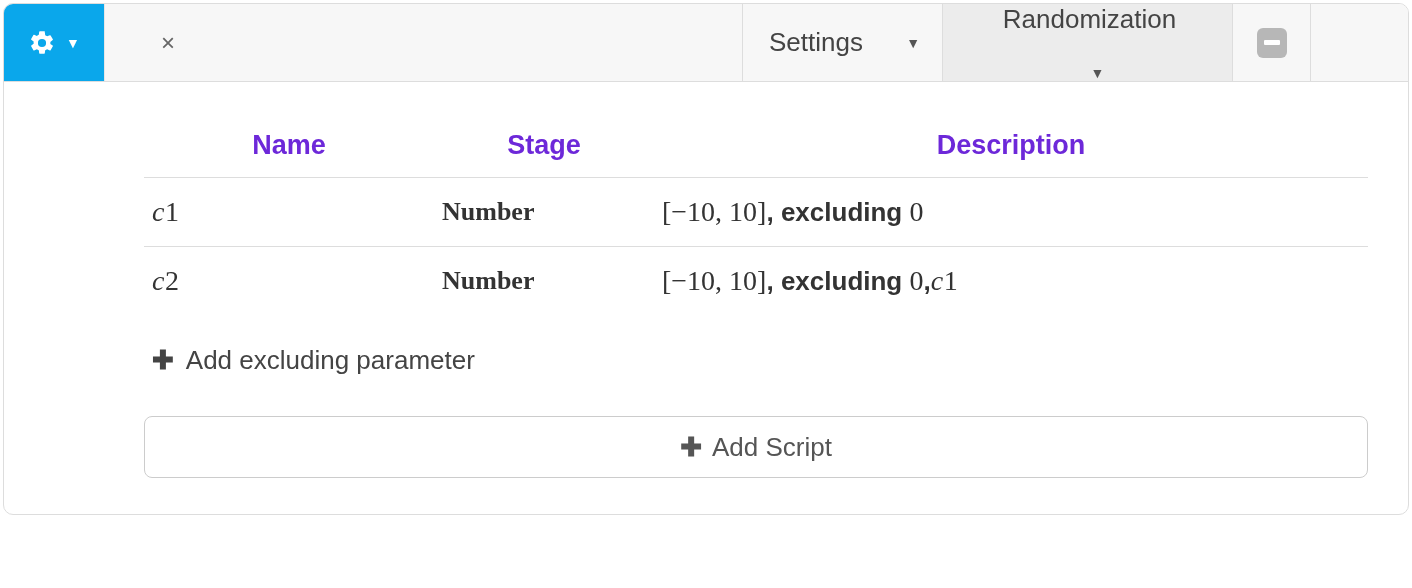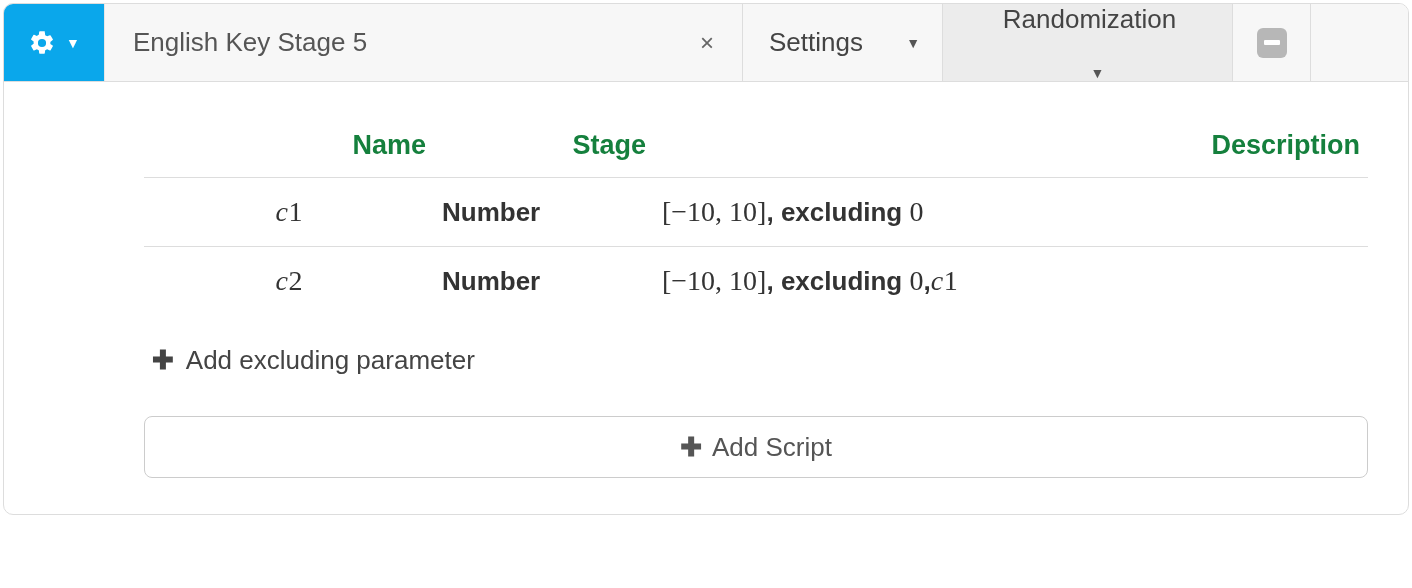--- a/index.html
+++ b/index.html
@@ -104,34 +104,34 @@
   .content {
     padding: 38px 40px 0 40px;
   }
 
   table.params {
     width: 100%;
     border-collapse: collapse;
     font-size: 26px;
   }
   table.params th {
-    text-align: right;
+    text-align: center;
     font-weight: 700;
-    color: #15803d;
+    color: #6d28d9;
     padding: 10px 8px 16px 8px;
     border-bottom: 1px solid #ddd;
     font-size: 27px;
   }
   table.params td {
     padding: 18px 8px;
     border-bottom: 1px solid #ddd;
     vertical-align: middle;
   }
   table.params tr:last-child td { border-bottom: none; }
-  .col-name { width: 290px; text-align: center; }
+  .col-name { width: 290px; }
   .col-type { width: 220px; font-weight: 700; text-align: left; }
   .col-desc { }
 
   .mathvar {
     font-family: Georgia, "Times New Roman", serif;
     font-style: italic;
     font-size: 28px;
     letter-spacing: 0.5px;
   }
   .mathrm {
@@ -139,21 +139,21 @@
     font-style: normal;
     font-size: 28px;
   }
   .upright {
     font-family: -apple-system, BlinkMacSystemFont, "Segoe UI", Helvetica, Arial, sans-serif;
     font-style: normal;
     font-weight: bold;
   }
   td.name-cell { padding-left: 18px; }
   th.type-hdr { padding-left: 28px; }
-  td.col-type { padding-left: 28px; }
+  td.col-type { padding-left: 28px; font-family: Liberation Serif, serif; }
 
   .add-param {
     margin: 30px 0 0 8px;
     font-size: 26px;
     color: #444;
     display: flex;
     align-items: center;
     gap: 12px;
     cursor: pointer;
   }
@@ -185,21 +185,20 @@
 
   <div class="toolbar">
     <div class="gear-cell">
       <svg class="gear" viewBox="0 0 24 24">
           <path d="M19.14,12.94a7.14,7.14,0,0,0,.05-.94,7.14,7.14,0,0,0-.05-.94l2.03-1.58a.5.5,0,0,0,.12-.64l-1.92-3.32a.5.5,0,0,0-.61-.22l-2.39.96a7.03,7.03,0,0,0-1.62-.94l-.36-2.54A.5.5,0,0,0,13.9,2h-3.8a.5.5,0,0,0-.49.42L9.25,4.96a7.03,7.03,0,0,0-1.62.94l-2.39-.96a.5.5,0,0,0-.61.22L2.71,8.48a.5.5,0,0,0,.12.64L4.86,10.7a7.14,7.14,0,0,0-.05.94,7.14,7.14,0,0,0,.05.94L2.83,14.16a.5.5,0,0,0-.12.64l1.92,3.32a.5.5,0,0,0,.61.22l2.39-.96a7.03,7.03,0,0,0,1.62.94l.36,2.54a.5.5,0,0,0,.49.42h3.8a.5.5,0,0,0,.49-.42l.36-2.54a7.03,7.03,0,0,0,1.62-.94l2.39.96a.5.5,0,0,0,.61-.22l1.92-3.32a.5.5,0,0,0-.12-.64ZM12,15.5A3.5,3.5,0,1,1,15.5,12,3.5,3.5,0,0,1,12,15.5Z"></path>
         </svg>
       <span class="caret">▼</span>
     </div>
 
     <div class="title-cell">
-      <span class="title-text">English Key Stage 5</span>
       <span class="close-x">×</span>
     </div>
 
     <div class="dropdown-cell settings">
       <span>Settings</span>
       <span class="caret">▼</span>
     </div>
 
     <div class="dropdown-cell random">
       <span>Randomization</span>

